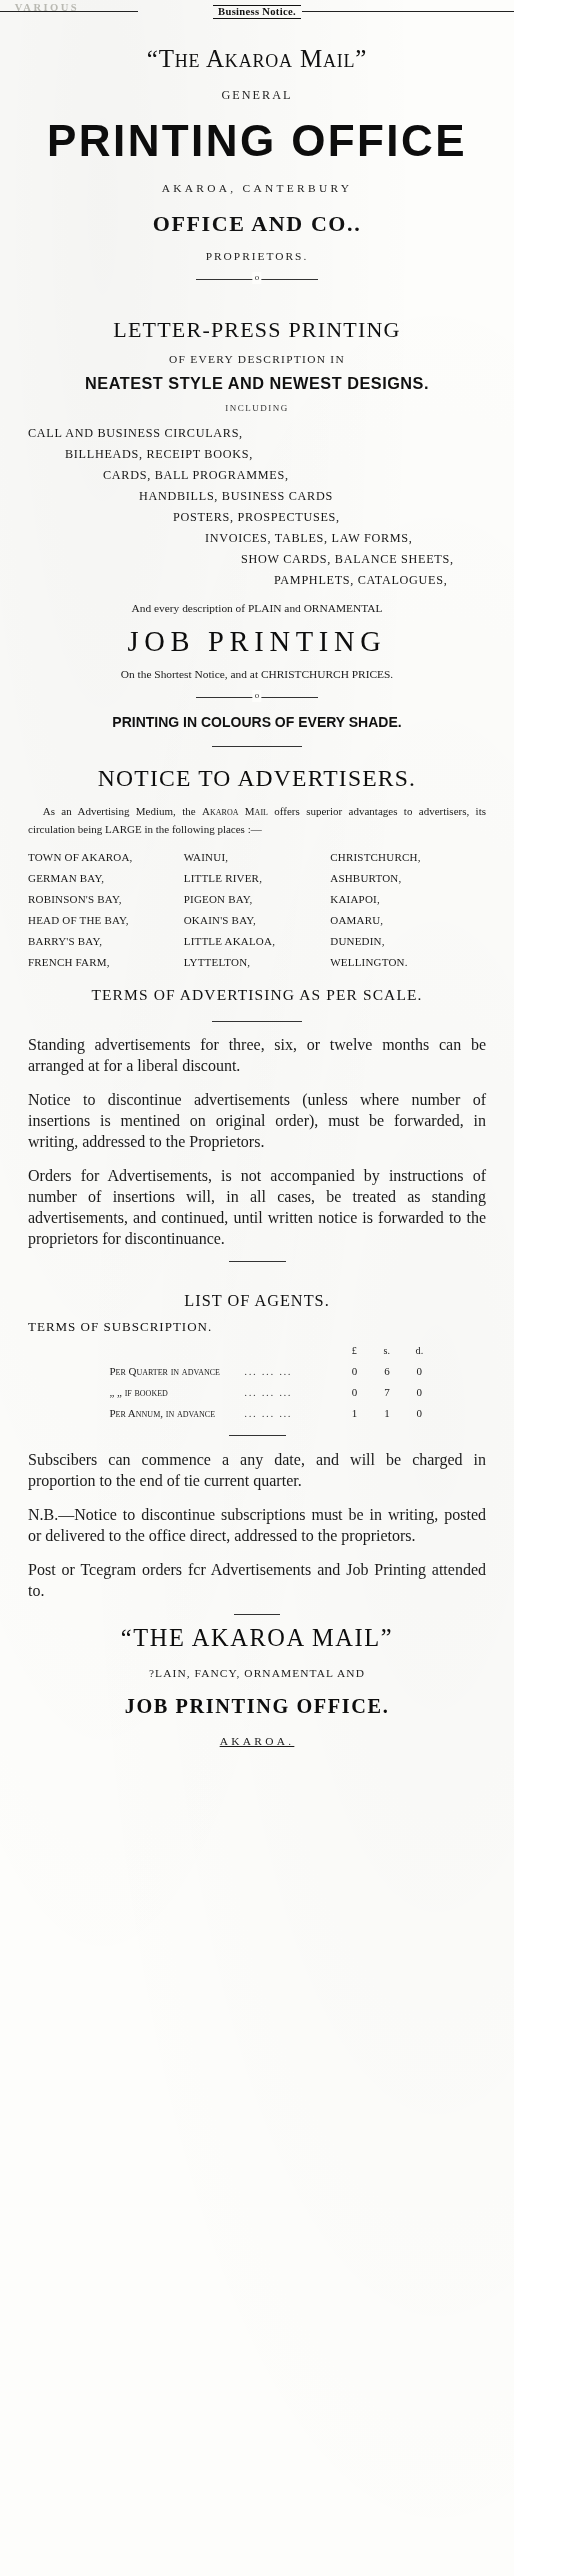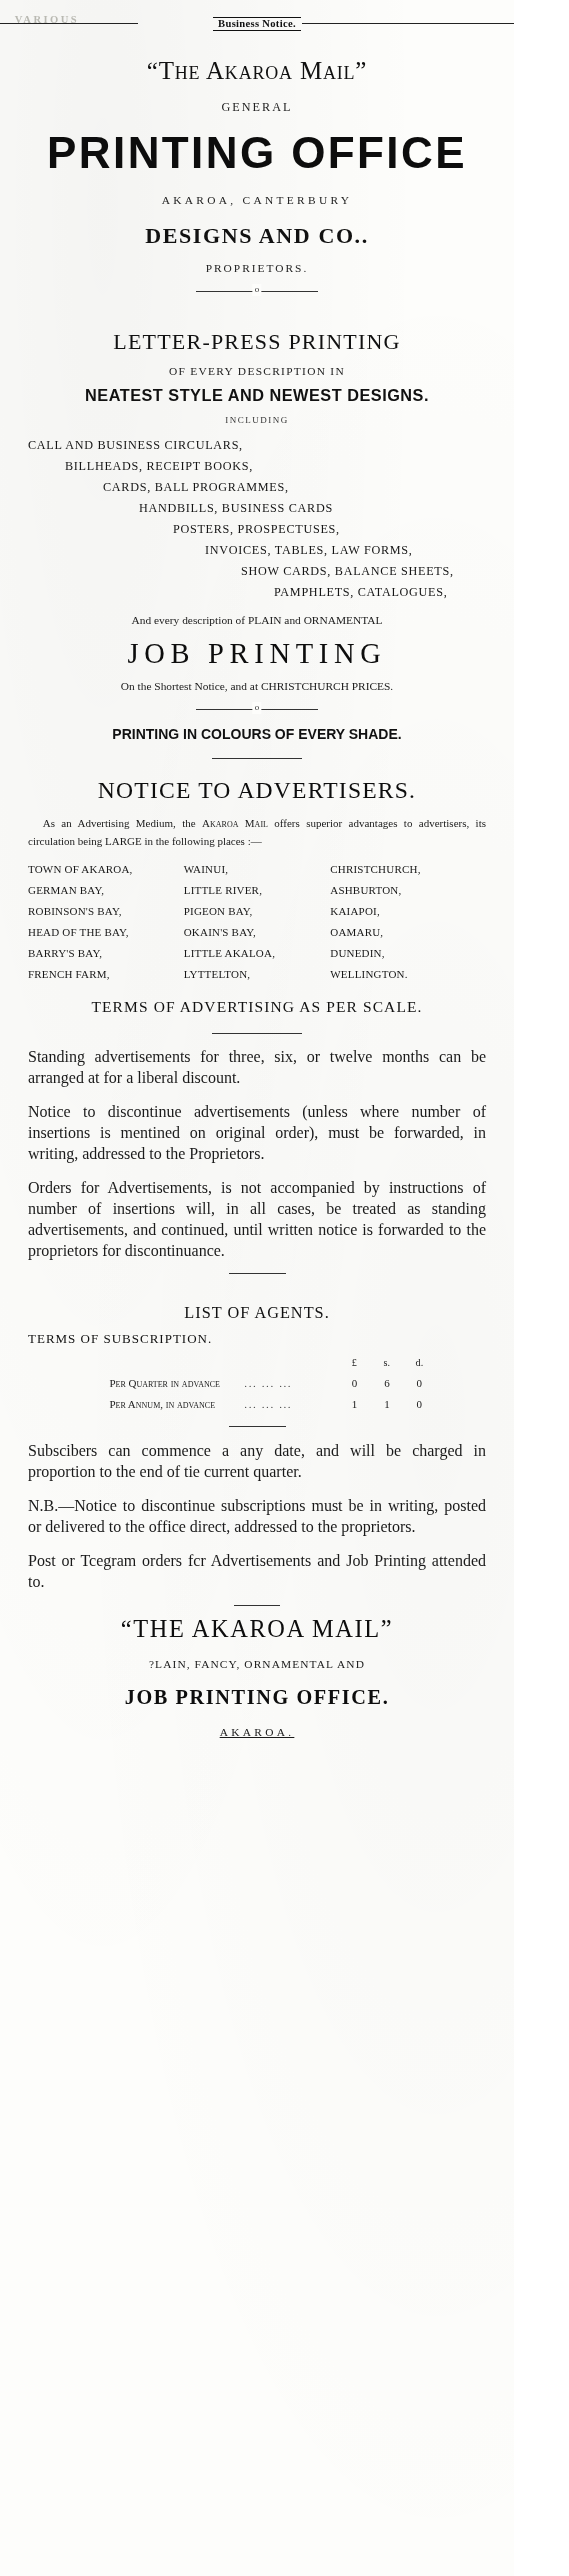--- a/index.html
+++ b/index.html
@@ -12,21 +12,21 @@
     min-height: 2576px;
     font-family: "Liberation Serif", serif;
     color: #1a1a1a;
     -webkit-font-smoothing: none;
   }
   .page {
     position: relative;
     width: 514px;
     min-height: 2576px;
     box-sizing: border-box;
-    padding: 12px 28px 33px 28px;
+    padding: 0 28px 33px 28px;
     background: #fdfdfb;
   }
   
   .page:before {
     content: "";
     position: absolute;
     inset: 0;
     background:
       radial-gradient(ellipse at 20% 8%, rgba(0,0,0,0.035), rgba(0,0,0,0) 55%),
       radial-gradient(ellipse at 85% 55%, rgba(0,0,0,0.025), rgba(0,0,0,0) 60%);
@@ -382,21 +382,21 @@
     <div class="rule-left"></div>
     <div class="smudge">VARIOUS</div>
     <div class="hdr">Business Notice.</div>
     <div class="rule-right"></div>
   </div>
 
   <div class="t-akaroa-mail">“The Akaroa Mail”</div>
   <div class="t-general">GENERAL</div>
   <div class="t-printing-office">PRINTING OFFICE</div>
   <div class="t-akaroa-canterbury">AKAROA, CANTERBURY</div>
-  <div class="t-wiggins">DESIGNS AND CO..</div>
+  <div class="t-wiggins">OFFICE AND CO..</div>
   <div class="t-proprietors">PROPRIETORS.</div>
 
   <div class="orn"></div>
 
   <div class="t-letterpress">LETTER-PRESS  PRINTING</div>
   <div class="t-ofevery">OF EVERY DESCRIPTION IN</div>
   <div class="t-neatest">NEATEST STYLE AND NEWEST DESIGNS.</div>
   <div class="t-including">INCLUDING</div>
 
   <div class="stair">
@@ -484,20 +484,27 @@
       <td class="num">d.</td>
     </tr>
     <tr>
       <td class="lbl">Per Quarter in advance</td>
       <td class="dots">...      ...      ...</td>
       <td class="num">0</td>
       <td class="num">6</td>
       <td class="num">0</td>
     </tr>
     <tr>
+      <td class="lbl">„        „        if booked</td>
+      <td class="dots">...      ...      ...</td>
+      <td class="num">0</td>
+      <td class="num">7</td>
+      <td class="num">0</td>
+    </tr>
+    <tr>
       <td class="lbl">Per Annum, in advance</td>
       <td class="dots">...      ...      ...</td>
       <td class="num">1</td>
       <td class="num">1</td>
       <td class="num">0</td>
     </tr>
   </tbody>
     </table>
 
   <div class="short-rule sm"></div>

